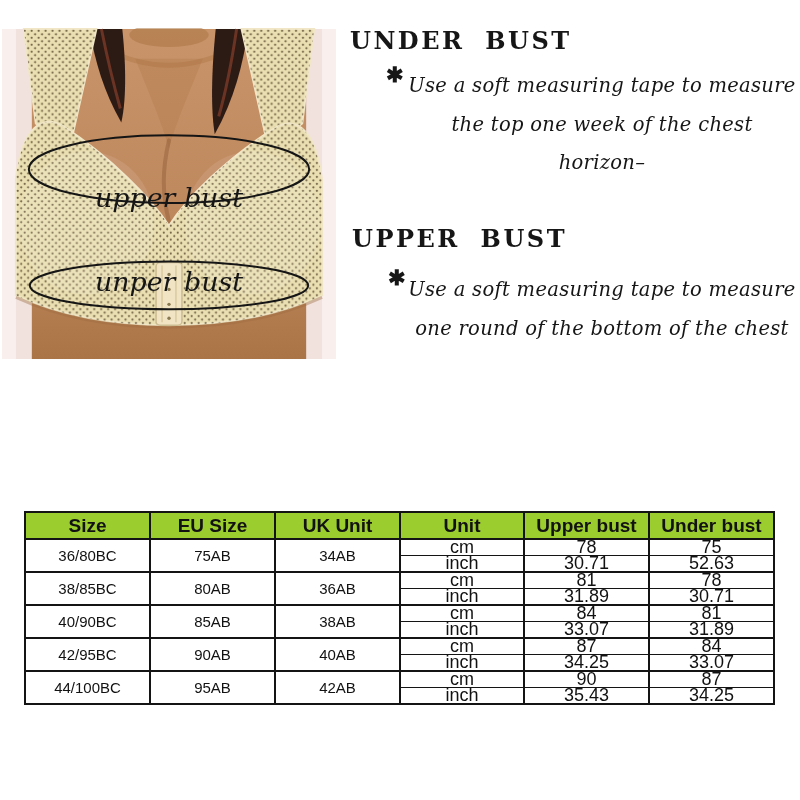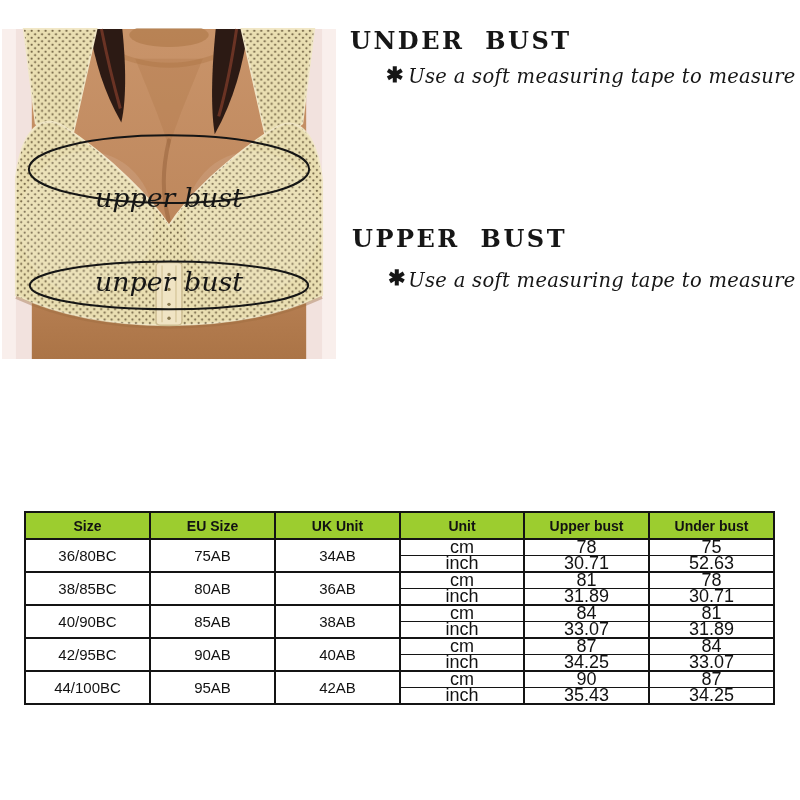--- a/index.html
+++ b/index.html
@@ -35,30 +35,30 @@
   
   .instr-title{position:absolute;margin:0;font-family:"DejaVu Serif",serif;font-weight:600;
                font-size:24px;letter-spacing:2.5px;word-spacing:10px;color:var(--ink);}
   #title-under{left:350px;top:26px;}
   #title-upper{left:352px;top:224px;}
   .bullet{position:absolute;font-size:21px;font-weight:bold;color:var(--ink);}
   #bullet-under{left:386px;top:63px;}
   #bullet-upper{left:388px;top:266px;}
   .instr-text{position:absolute;width:392px;left:406px;text-align:center;
               font-family:"DejaVu Serif",serif;font-style:italic;font-size:19.5px;
-              line-height:38.6px;letter-spacing:.3px;color:var(--ink);}
+              line-height:38.6px;letter-spacing:.3px;color:var(--ink);margin-top:9px;}
   #text-under{top:58px;}
   #text-upper{top:262px;}
 
   
   .size-table{position:absolute;left:24px;top:511px;border-collapse:collapse;
               table-layout:fixed;width:749px;}
   .size-table th,.size-table td{border:2px solid var(--table-border);text-align:center;
               vertical-align:middle;padding:0 3px;color:#121212;}
-  .size-table th{background:var(--table-header-bg);height:25px;font-size:14px;font-weight:bold;}
+  .size-table th{background:var(--table-header-bg);height:25px;font-size:19px;font-weight:bold;}
   .size-table td{background:#ffffff;font-weight:normal;}
   .size-table td.g{font-size:15px;}
   .size-table td.u{font-size:18px;height:15px;line-height:15px;}
   .size-table tr.r-cm td.u{border-bottom-width:1px;}
   .size-table tr.r-inch td.u{border-top-width:1px;}
 </style>
 </head>
 <body>
 
 <div class="canvas">
@@ -126,26 +126,28 @@
       <ellipse class="annot-ellipse" cx="168" cy="258" rx="140" ry="24"></ellipse>
       <text class="photo-label" x="168" y="179" text-anchor="middle">upper bust</text>
       <text class="photo-label" x="168" y="264" text-anchor="middle">unper bust</text>
     </svg>
   </div>
 
   <h2 class="instr-title" id="title-under">UNDER BUST</h2>
   <span class="bullet" id="bullet-under">✱</span>
   <div class="instr-text" id="text-under">
     <div>Use a soft measuring tape to measure</div>
+    <div>the top one week of the chest horizon–</div>
   </div>
 
   <h2 class="instr-title" id="title-upper">UPPER BUST</h2>
   <span class="bullet" id="bullet-upper">✱</span>
   <div class="instr-text" id="text-upper">
     <div>Use a soft measuring tape to measure</div>
+    <div>one round of the bottom of the chest</div>
   </div>
 
   <table class="size-table">
     <colgroup>
       <col style="width:125px">
         <col style="width:125px">
         <col style="width:125px">
       <col style="width:124px">
         <col style="width:125px">
         <col style="width:125px">

